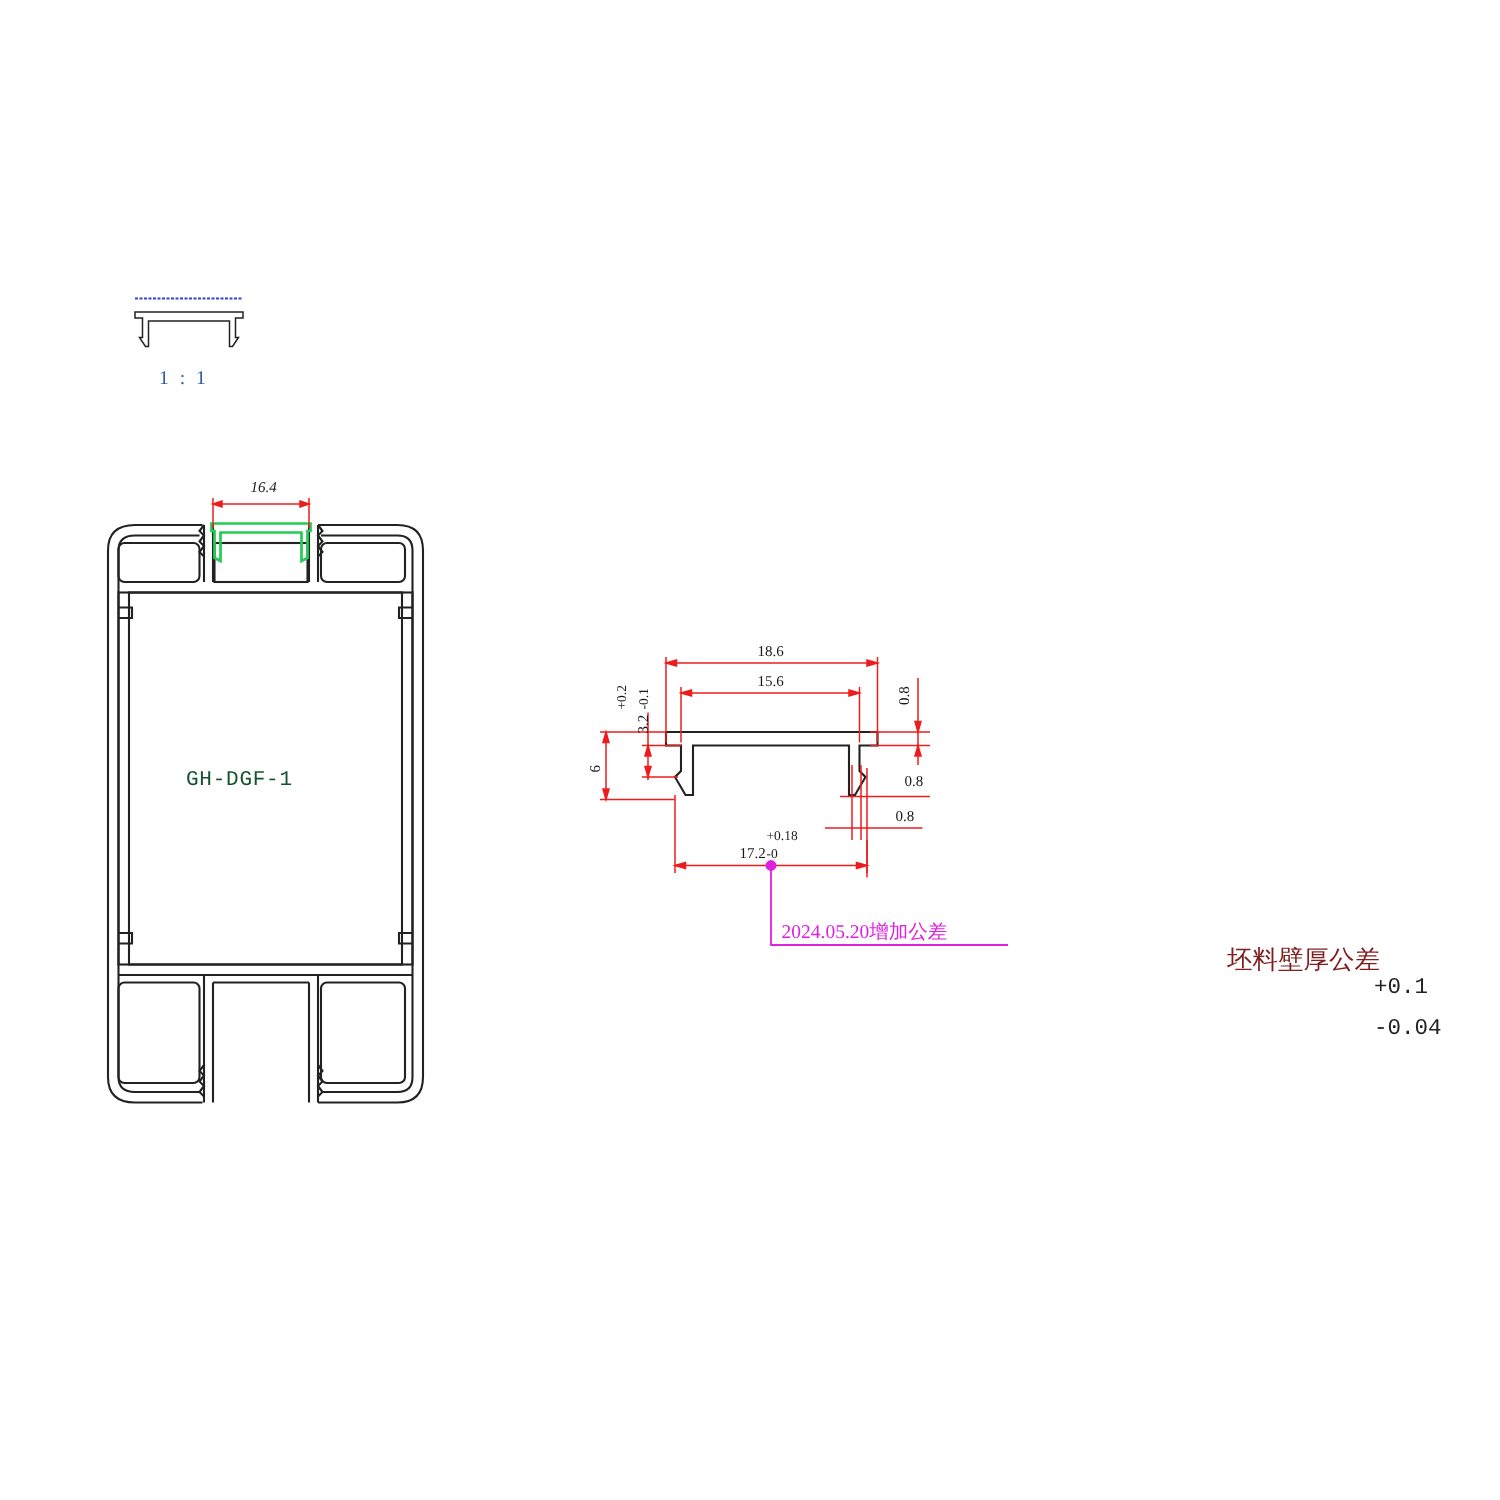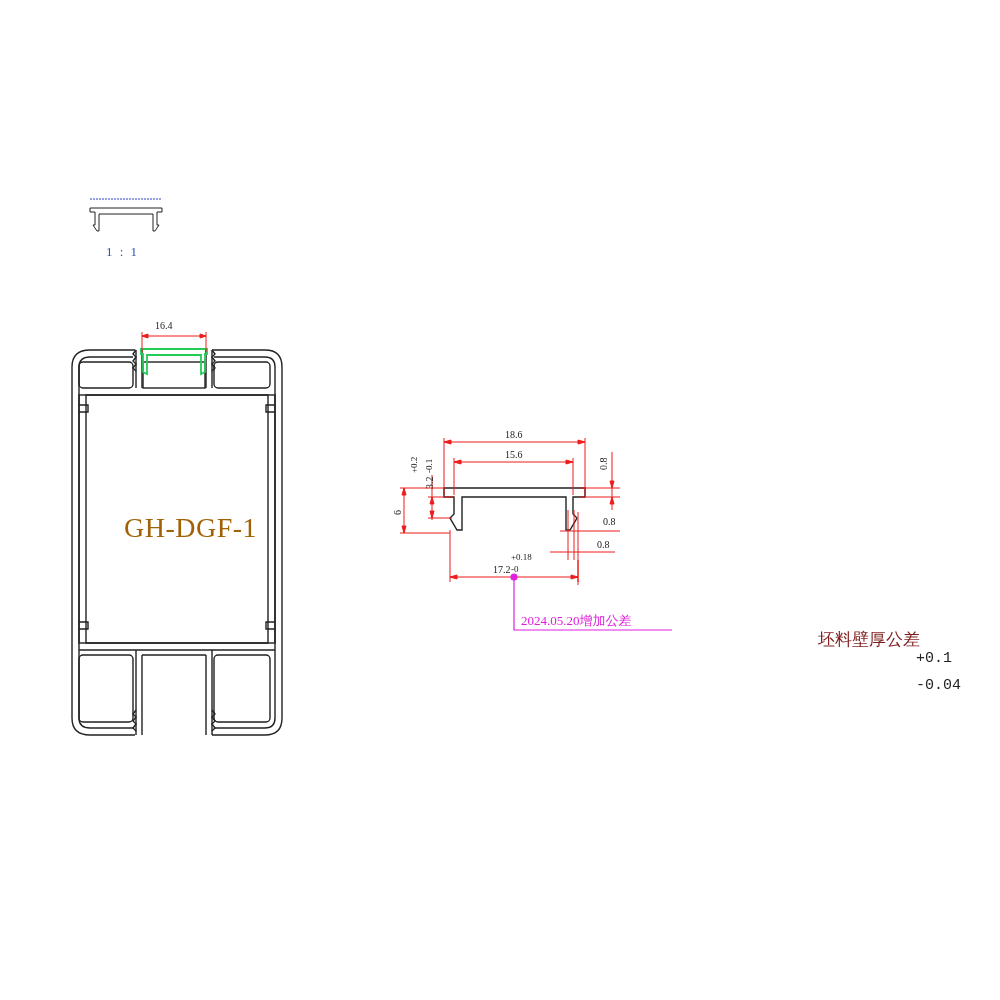--- a/index.html
+++ b/index.html
@@ -1,21 +1,21 @@
 <!DOCTYPE html>
 <html><head>
 <meta charset="utf-8">
 <style>
   html, body { margin:0; padding:0; background:#ffffff; }
   body { width:1000px; height:1000px; position:relative; overflow:hidden; font-family:"Liberation Serif", serif; }
   svg { position:absolute; left:0; top:0; }
   .lbl { position:absolute; white-space:nowrap; }
   .dim { color:#1a1a1a; font-size:10px; font-family:"Liberation Serif", serif; }
   .scale { color:#2a5aa0; font-size:13px; left:106px; top:244px; letter-spacing:2px; font-family:"Liberation Serif", serif;text-align:right; }
-  .model { font-size:28px; color:#a16207; left:124px; top:512px; font-family:Liberation Serif, serif; letter-spacing:0.5px; }
+  .model { font-size:14px; color:#14532d; left:124px; top:512px; font-family:Liberation Mono, monospace; letter-spacing:0.5px; }
   .note { color:#e020e0; font-size:13px; left:521px; top:612px; font-family:"Liberation Serif", serif; }
   .tol-label { font-size:17px; color:#7f1d1d; left:786px; top:628px; font-family:"DejaVu Sans", sans-serif;margin-left:32px; }
   .tol-plus { font-size:15px; color:#222; left:916px; top:650px; font-family:"Liberation Mono", monospace;text-align:center; }
   .tol-minus { font-size:15px; color:#222; left:916px; top:677px; font-family:"Liberation Mono", monospace; }
   .vert { transform:rotate(-90deg); transform-origin:left top; }
 </style>
 </head>
 <body>
 
 <svg width="1000" height="1000" viewBox="0 0 1000 1000">
@@ -123,21 +123,21 @@
   </g>
 
   <g stroke="#e020e0" stroke-width="1.2" fill="none">
     <circle cx="514" cy="577" r="3" fill="#e020e0"></circle>
     <path d="M514,577 L514,630 L672,630"></path>
   </g>
 </svg>
 
 <div class="lbl scale">1 : 1</div>
 
-<div class="lbl dim" style="left:155px;top:320px;">16.4</div>
+<div class="lbl dim" style="left:167px;top:320px;font-style:italic;">16.4</div>
 <div class="lbl model">GH-DGF-1</div>
 
 <div class="lbl dim" style="left:505px;top:429px;">18.6</div>
 <div class="lbl dim" style="left:505px;top:449px;text-align:right;">15.6</div>
 <div class="lbl dim vert" style="left:598px;top:470px;">0.8</div>
 <div class="lbl dim vert" style="left:392px;top:515px;">6</div>
 <div class="lbl dim vert" style="left:424px;top:489px;">3.2</div>
 <div class="lbl dim vert" style="left:409px;top:473px;font-size:9px;">+0.2</div>
 <div class="lbl dim vert" style="left:424px;top:473px;font-size:9px;">-0.1</div>
 <div class="lbl dim" style="left:603px;top:516px;">0.8</div>

